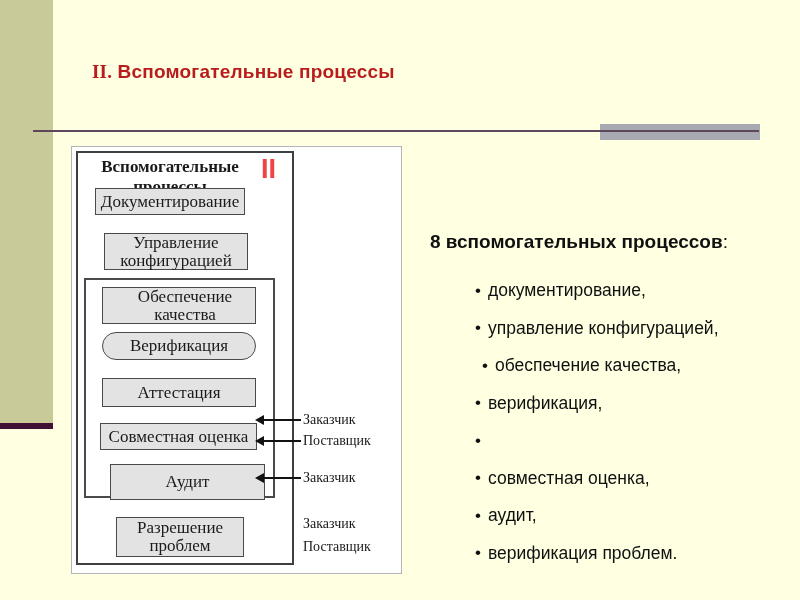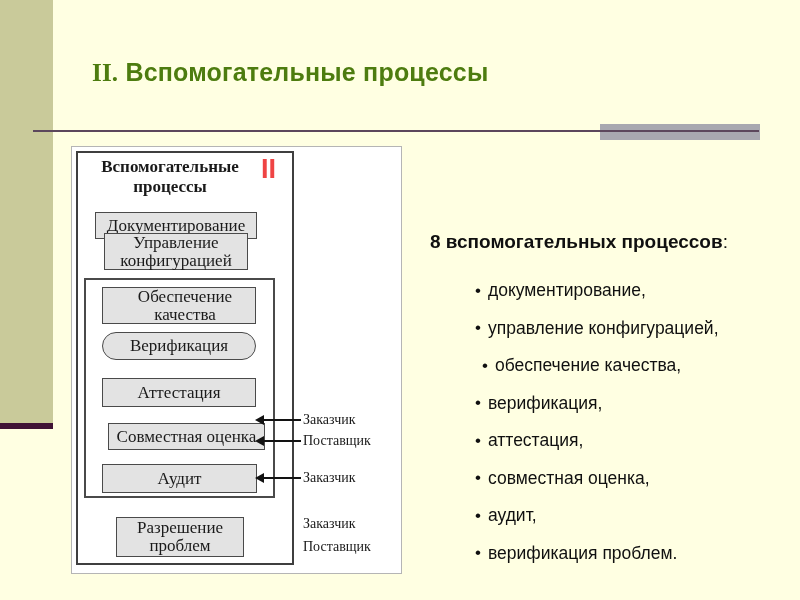--- a/index.html
+++ b/index.html
@@ -12,22 +12,22 @@
     color: #141414;
     overflow: hidden;
   }
   
   .sidebar-band { position: absolute; left: 0; top: 0; width: 53px; height: 423px; background: #C9CA9A; }
   .sidebar-accent { position: absolute; left: 0; top: 423px; width: 53px; height: 6px; background: #3F1235; }
 
   
   .slide-title {
     position: absolute; left: 92px; top: 57px;
-    font-size: 25px; font-weight: bold; line-height: 30px;
-    color: #4d7c0f; letter-spacing: 0.2px; white-space: nowrap;
+    font-size: 19px; font-weight: bold; line-height: 30px;
+    color: #b91c1c; letter-spacing: 0.2px; white-space: nowrap;
   }
   .slide-title .roman { font-family: "Liberation Serif", serif; }
 
   
   .divider-highlight { position: absolute; left: 600px; top: 124px; width: 160px; height: 16px; background: #A8A8B0; }
   .divider-line { position: absolute; left: 33px; top: 130px; width: 726px; height: 2px; background: #5C475C; }
 
   
   .figure-panel { position: absolute; left: 71px; top: 146px; width: 331px; height: 428px; background: #FFFFFF; border: 1px solid #B5B5B5; }
 
@@ -35,28 +35,28 @@
 
   .outer-box { position: absolute; left: 76px; top: 151px; width: 218px; height: 414px; border: 2px solid #3F3F3F; background: #FFFFFF; }
   .diagram-header { position: absolute; left: 90px; top: 157px; width: 160px; text-align: center; font-weight: bold; font-size: 17px; line-height: 20px; }
   .diagram-badge { position: absolute; left: 261px; top: 154px; font-family: "Liberation Sans", sans-serif; font-weight: 800; font-size: 27px; color: #ef4444; }
 
   .pbox {
     position: absolute; background: #E3E3E3; border: 1.5px solid #4A4A4A;
     display: flex; align-items: center; justify-content: center; text-align: center;
     font-family: "Liberation Serif", serif; font-size: 17px; line-height: 18px; color: #1A1A1A;
   }
-  .box-doc   { left: 95px;  top: 212px; width: 162px; height: 27px; }
+  .box-doc   { left: 95px;  top: 188px; width: 150px; height: 27px; }
   .box-conf  { left: 104px; top: 233px; width: 144px; height: 37px; }
   .group-box { position: absolute; left: 84px; top: 278px; width: 191px; height: 220px; border: 2px solid #4A4A4A; background: #FFFFFF; }
   .box-qa    { left: 102px; top: 287px; width: 154px; height: 37px; padding-left: 12px; }
   .box-ver   { left: 102px; top: 332px; width: 154px; height: 28px; border-radius: 14px; }
   .box-att   { left: 102px; top: 378px; width: 154px; height: 29px; }
-  .box-joint { left: 100px; top: 423px; width: 157px; height: 27px; margin-left: 8px; }
-  .box-audit { left: 102px; top: 464px; width: 155px; height: 29px; }
+  .box-joint { left: 100px; top: 423px; width: 157px; height: 27px; }
+  .box-audit { left: 110px; top: 464px; width: 155px; height: 36px; }
   .box-prob  { left: 116px; top: 517px; width: 128px; height: 40px; }
 
   .arrow-line { position: absolute; height: 2px; background: #121212; }
   .arrow-head { position: absolute; width: 0; height: 0; border-top: 5px solid transparent; border-bottom: 5px solid transparent; border-right: 9px solid #121212; }
   .al1 { left: 263px; top: 419px; width: 38px; } .ah1 { left: 255px; top: 415px; }
   .al2 { left: 263px; top: 440px; width: 38px; } .ah2 { left: 255px; top: 436px; }
   .al3 { left: 263px; top: 477px; width: 38px; } .ah3 { left: 255px; top: 473px; }
 
   .arrow-label { position: absolute; left: 303px; font-family: "Liberation Serif", serif; font-size: 14px; line-height: 18px; color: #1A1A1A; white-space: nowrap; }
   .lbl1 { top: 411px; } .lbl2 { top: 432px; } .lbl3 { top: 469px; }
@@ -142,21 +142,20 @@
   <div class="bullet-item indent">
       <span class="dot">•</span>
       <span>обеспечение качества,</span>
     </div>
   <div class="bullet-item">
       <span class="dot">•</span>
       <span>верификация,</span>
     </div>
   <div class="bullet-item">
       <span class="dot">•</span>
-      <span>аттестация,</span>
     </div>
   <div class="bullet-item">
       <span class="dot">•</span>
       <span>совместная оценка,</span>
     </div>
   <div class="bullet-item">
       <span class="dot">•</span>
       <span>аудит,</span>
     </div>
   <div class="bullet-item">

